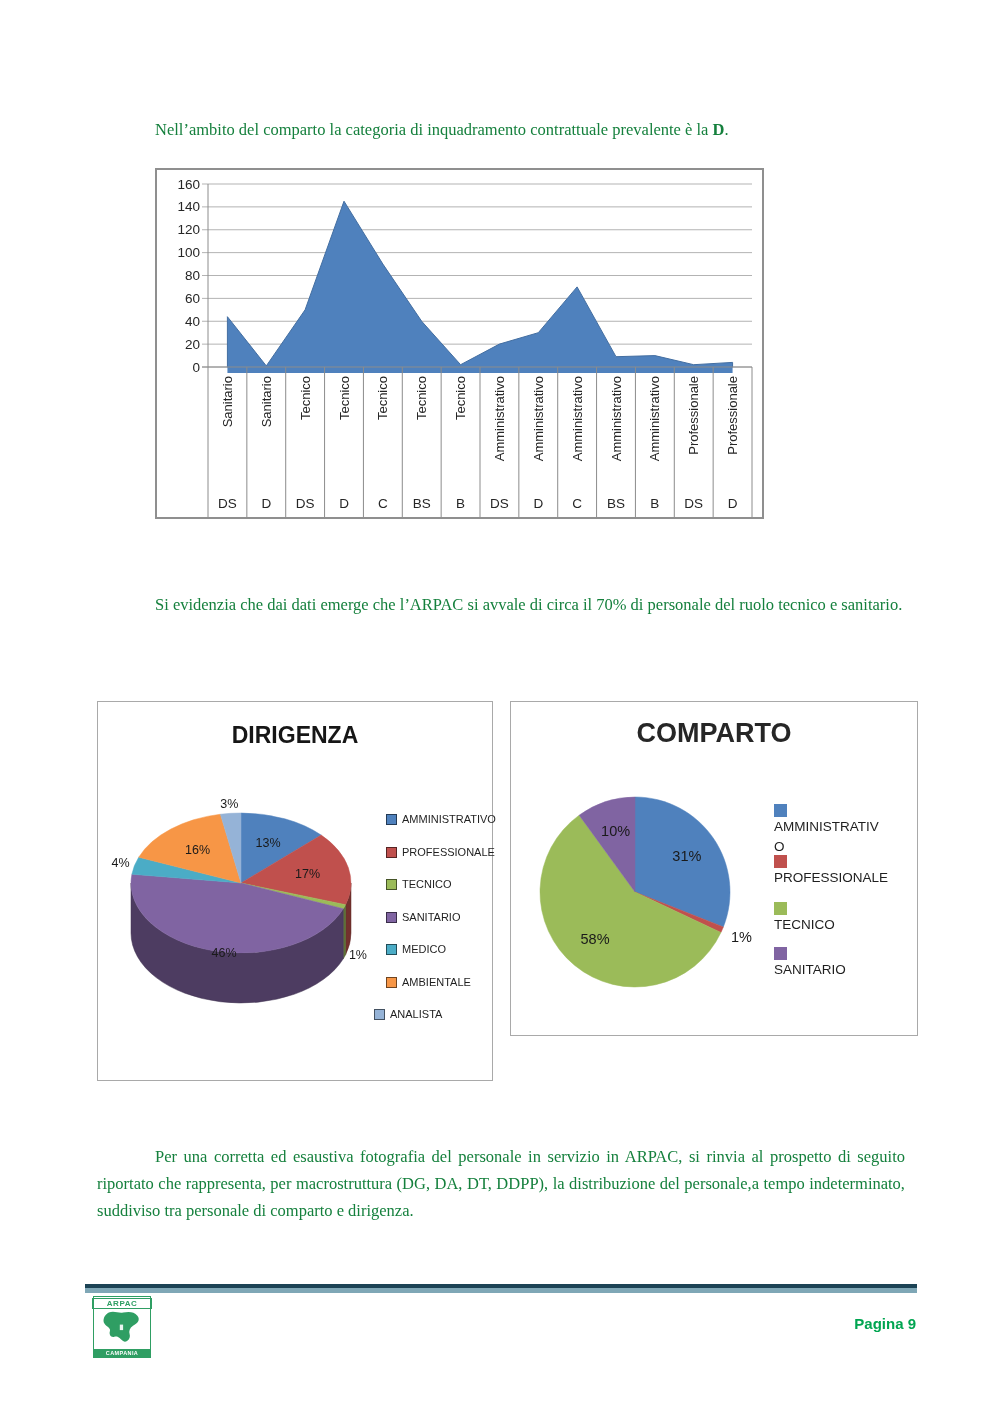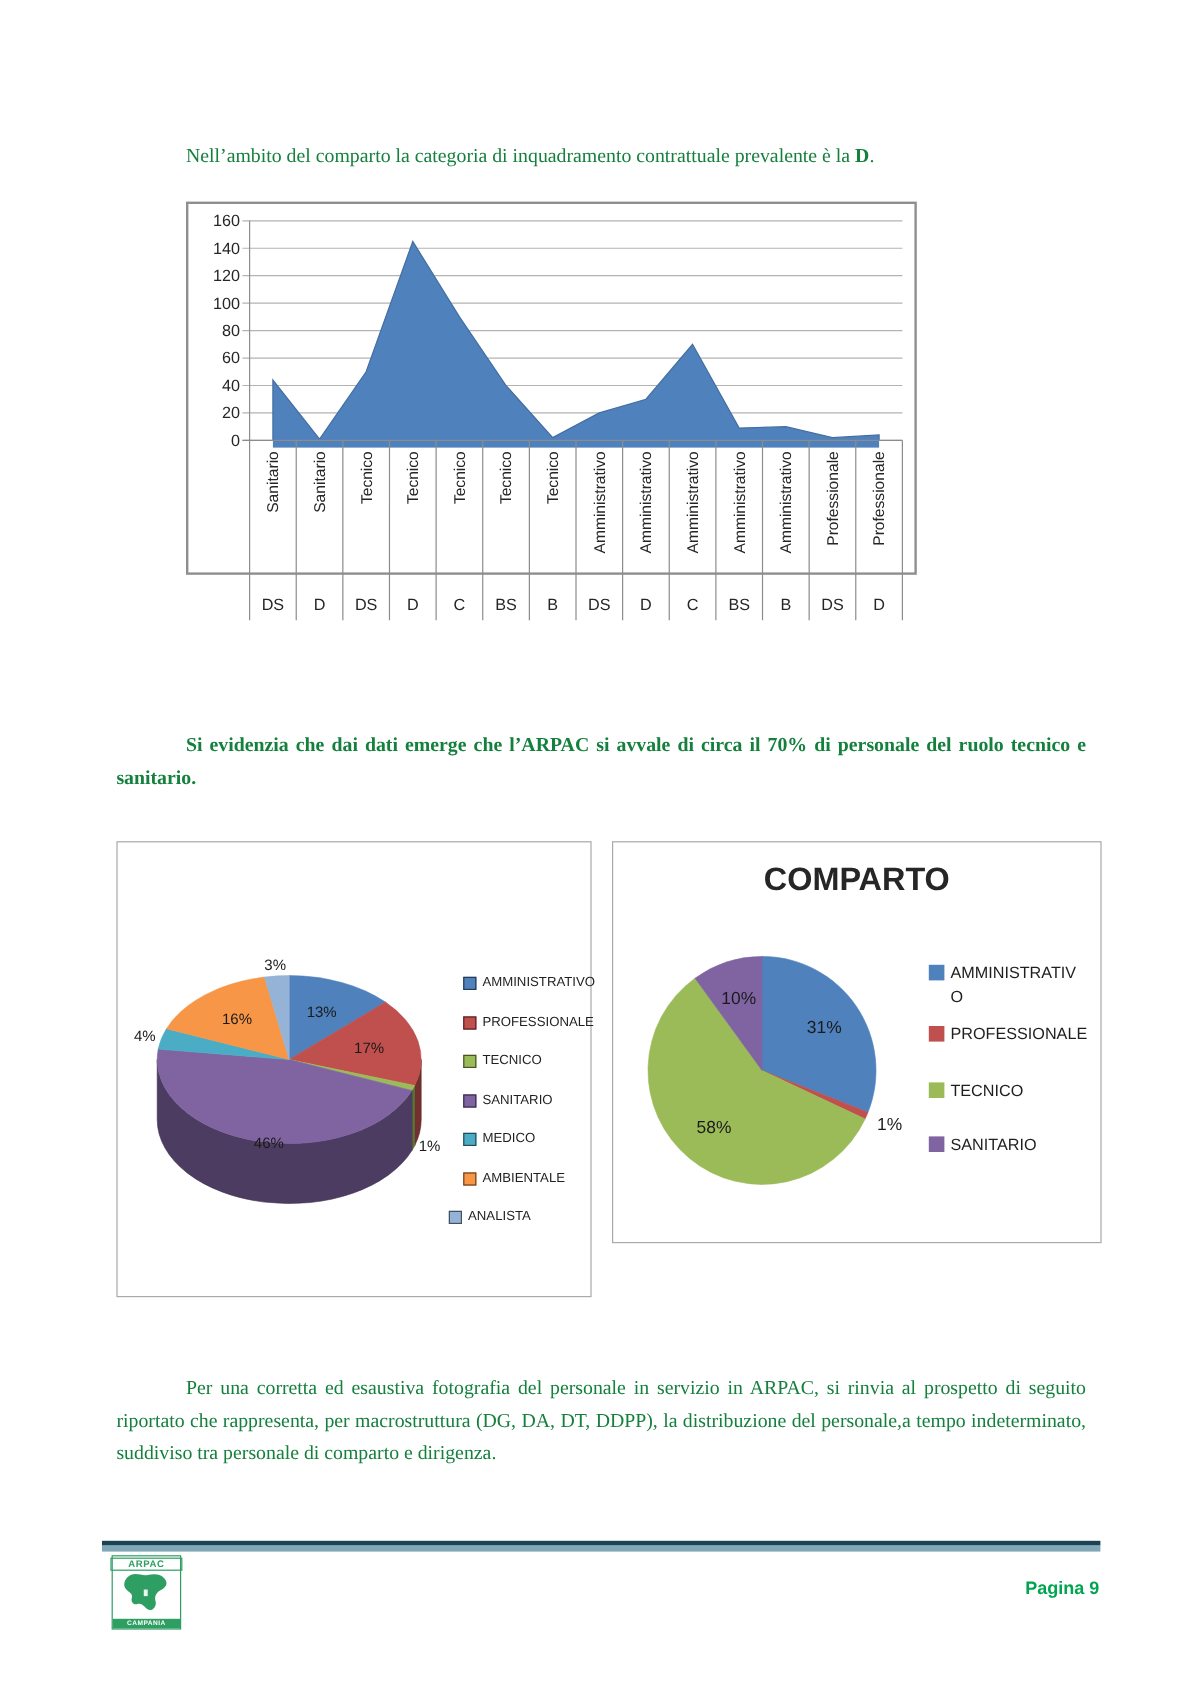--- a/index.html
+++ b/index.html
@@ -2,35 +2,35 @@
 <html><head>
 <meta charset="utf-8">
 <style>
   html,body{margin:0;padding:0;background:#fff;}
   .page{position:relative;width:1000px;height:1414px;background:#ffffff;overflow:hidden;
         font-family:"Liberation Serif",serif;color:#141414;}
   .body-text{position:absolute;left:97px;width:808px;margin:0;font-size:16.5px;line-height:27px;
              text-align:justify;color:#15803d;}
   .body-text .indent{display:inline-block;width:58px;}
   .p1{top:116px;}
-  .p2{top:607px;font-weight:bold;}
+  .p2{top:591px;}
   .p3{top:1143px;}
   .chart-box{position:absolute;background:#fff;box-sizing:border-box;}
-  .area-box{left:155px;top:168px;width:609px;height:311px;border:2px solid #8f8f8f;}
+  .area-box{left:155px;top:168px;width:609px;height:351px;border:2px solid #8f8f8f;}
   .pie1-box{left:97px;top:701px;width:396px;height:380px;border:1px solid #a9a9a9;}
   .pie2-box{left:510px;top:701px;width:408px;height:335px;border:1px solid #a9a9a9;}
   .chart-box svg{position:absolute;left:0;top:0;}
   .pie-title{position:absolute;left:0;width:100%;text-align:center;
              font-family:"Liberation Sans",sans-serif;font-weight:bold;color:#161616;}
   .t1{top:20px;font-size:23px;letter-spacing:0px;}
   .t2{top:16px;font-size:27px;color:#262626;}
   .legend-item{position:absolute;display:flex;align-items:flex-start;
                font-family:"Liberation Sans",sans-serif;color:#1f1f1f;}
   .legend1 .legend-item{font-size:11px;}
-  .legend2 .legend-item{font-size:13.5px;line-height:20px;}
+  .legend2 .legend-item{font-size:13.5px;line-height:20px;flex-direction:column;}
   .legend-swatch{display:inline-block;flex:none;margin-right:5px;}
   .legend1 .legend-swatch{width:9px;height:9px;border:1px solid #44546a;margin-top:1px;}
   .legend2 .legend-swatch{width:13px;height:13px;margin-top:3px;}
   
   .footer-divider{position:absolute;left:85px;top:1284px;width:832px;}
   .footer-divider .dark{height:4px;background:#1c4355;}
   .footer-divider .light{height:5px;background:#7fa7b6;}
   .footer-center{position:absolute;left:85px;top:1315px;width:762px;text-align:center;
                  font-family:"Liberation Sans",sans-serif;font-weight:bold;font-size:15px;color:#00a551;}
   .footer-page{position:absolute;right:84px;top:1315px;
@@ -116,20 +116,21 @@
         <text x="458.99999999999994" y="338" text-anchor="middle" font-family="Liberation Sans, sans-serif" font-size="13.5" fill="#262626">BS</text>
         <text x="497.85714285714283" y="338" text-anchor="middle" font-family="Liberation Sans, sans-serif" font-size="13.5" fill="#262626">B</text>
         <text x="536.7142857142857" y="338" text-anchor="middle" font-family="Liberation Sans, sans-serif" font-size="13.5" fill="#262626">DS</text>
         <text x="575.5714285714286" y="338" text-anchor="middle" font-family="Liberation Sans, sans-serif" font-size="13.5" fill="#262626">D</text>
       </svg>
   </div>
 
   <p class="body-text p2"><span class="indent"></span><span>Si evidenzia che dai dati emerge che l’ARPAC si avvale di circa il 70% di personale del ruolo tecnico e sanitario.</span></p>
 
   <div class="chart-box pie1-box">
+    <div class="pie-title t1">DIRIGENZA</div>
     <svg id="pie1" width="394" height="378">
         <path d="M 253 181 A 110 70 0 0 1 247.6162167924669 202.63118960624632 L 247.6162167924669 252.63118960624632 A 110 70 0 0 0 253 231 Z" fill="rgb(115,48,46)" stroke="rgb(96,40,39)" stroke-width="0.5"></path>
         <path d="M 247.6162167924669 202.63118960624632 A 110 70 0 0 1 245.27541344770765 206.76871868792745 L 245.27541344770765 256.76871868792745 A 110 70 0 0 0 247.6162167924669 252.63118960624632 Z" fill="rgb(93,112,53)" stroke="rgb(78,94,45)" stroke-width="0.5"></path>
         <path d="M 245.27541344770765 206.76871868792745 A 110 70 0 0 1 33 181 L 33 231 A 110 70 0 0 0 245.27541344770765 256.76871868792745 Z" fill="rgb(77,60,97)" stroke="rgb(64,50,81)" stroke-width="0.5"></path>
         <path d="M 143 181 L 143 111 A 110 70 0 0 1 223.18654901635526 133.08170258499177 Z" fill="#4f81bd" stroke="#4f81bd" stroke-width="0.5"></path>
         <path d="M 143 181 L 223.18654901635526 133.08170258499177 A 110 70 0 0 1 247.6162167924669 202.63118960624632 Z" fill="#c0504d" stroke="#c0504d" stroke-width="0.5"></path>
         <path d="M 143 181 L 247.6162167924669 202.63118960624632 A 110 70 0 0 1 245.27541344770765 206.76871868792745 Z" fill="#9bbb59" stroke="#9bbb59" stroke-width="0.5"></path>
         <path d="M 143 181 L 245.27541344770765 206.76871868792745 A 110 70 0 0 1 33.86738285540743 172.2266736504987 Z" fill="#8064a2" stroke="#8064a2" stroke-width="0.5"></path>
         <path d="M 143 181 L 33.86738285540743 172.2266736504987 A 110 70 0 0 1 40.72458655229232 155.23128131207258 Z" fill="#4bacc6" stroke="#4bacc6" stroke-width="0.5"></path>
         <path d="M 143 181 L 40.72458655229232 155.23128131207258 A 110 70 0 0 1 122.38805539557029 112.2398924489918 Z" fill="#f79646" stroke="#f79646" stroke-width="0.5"></path>

